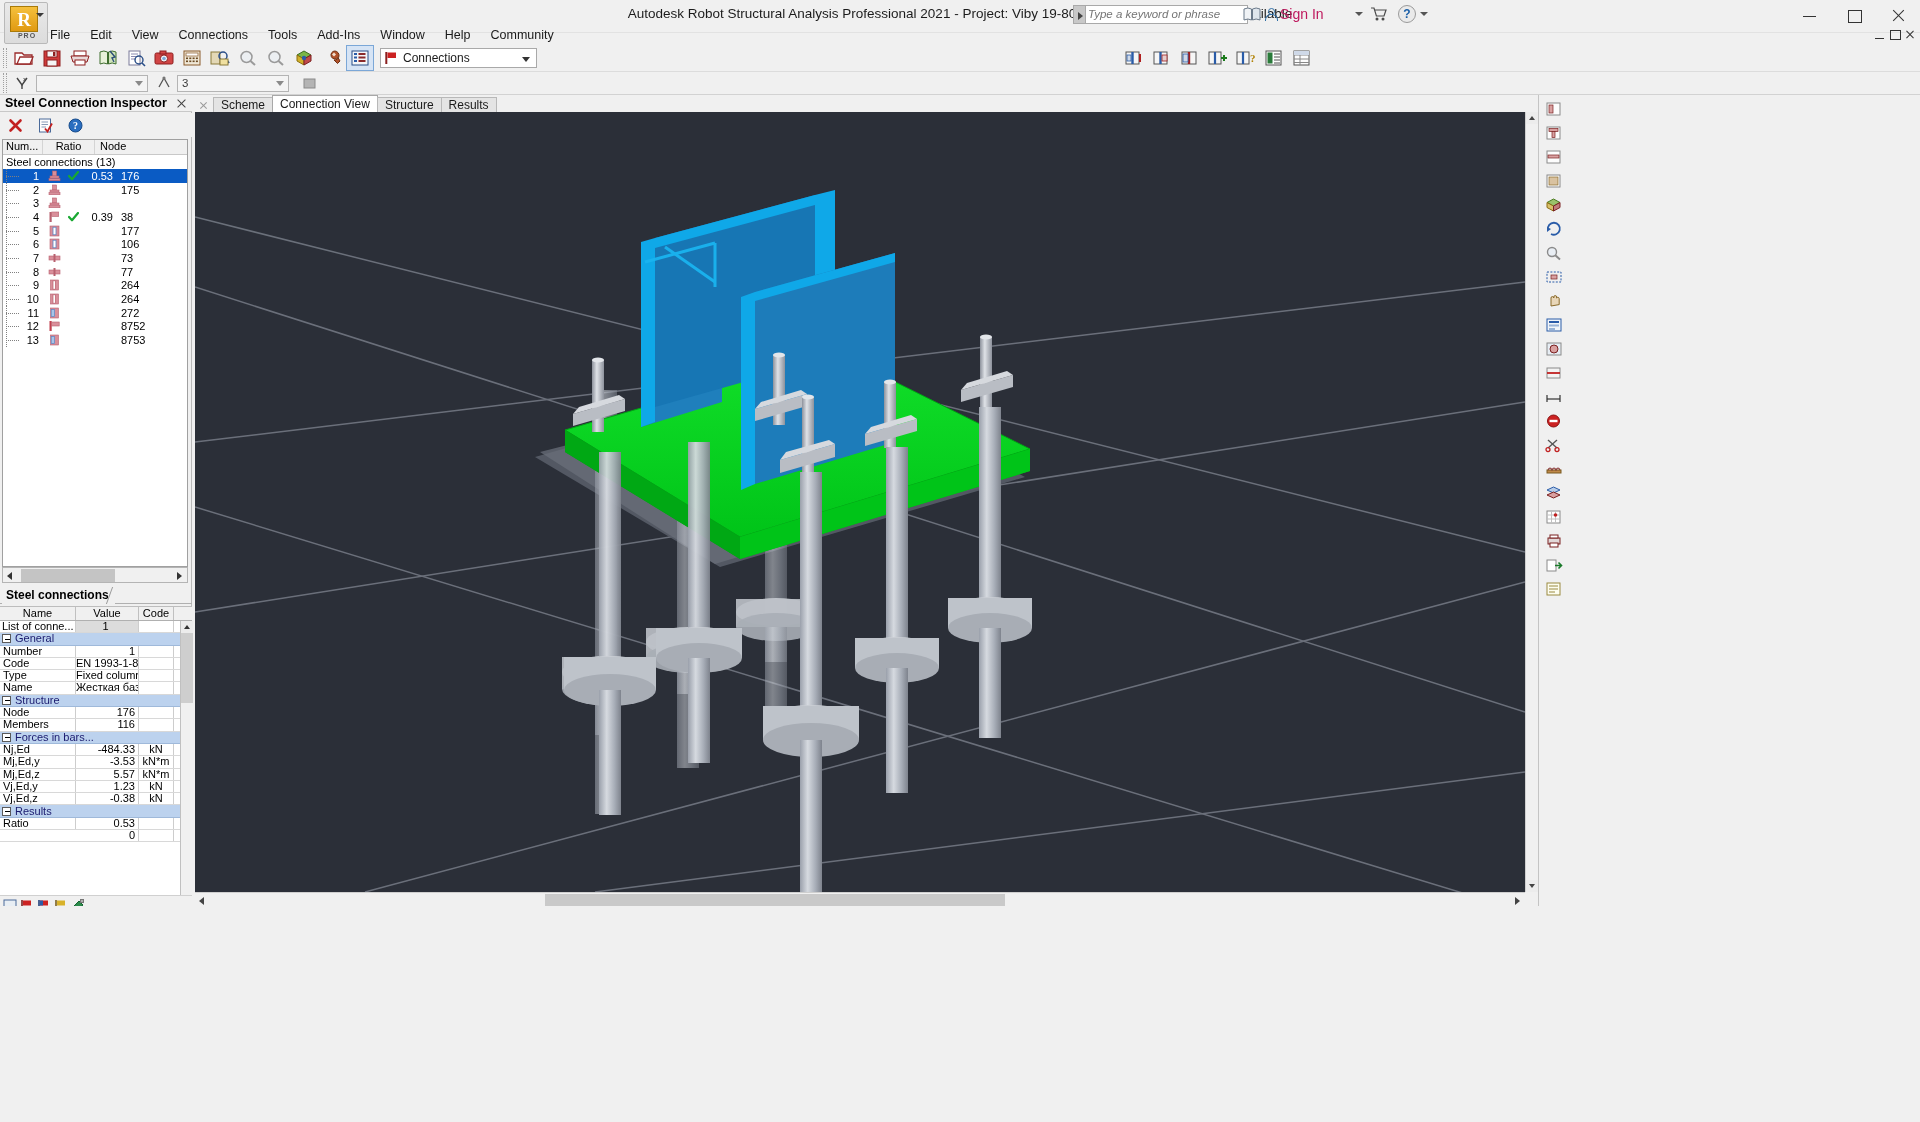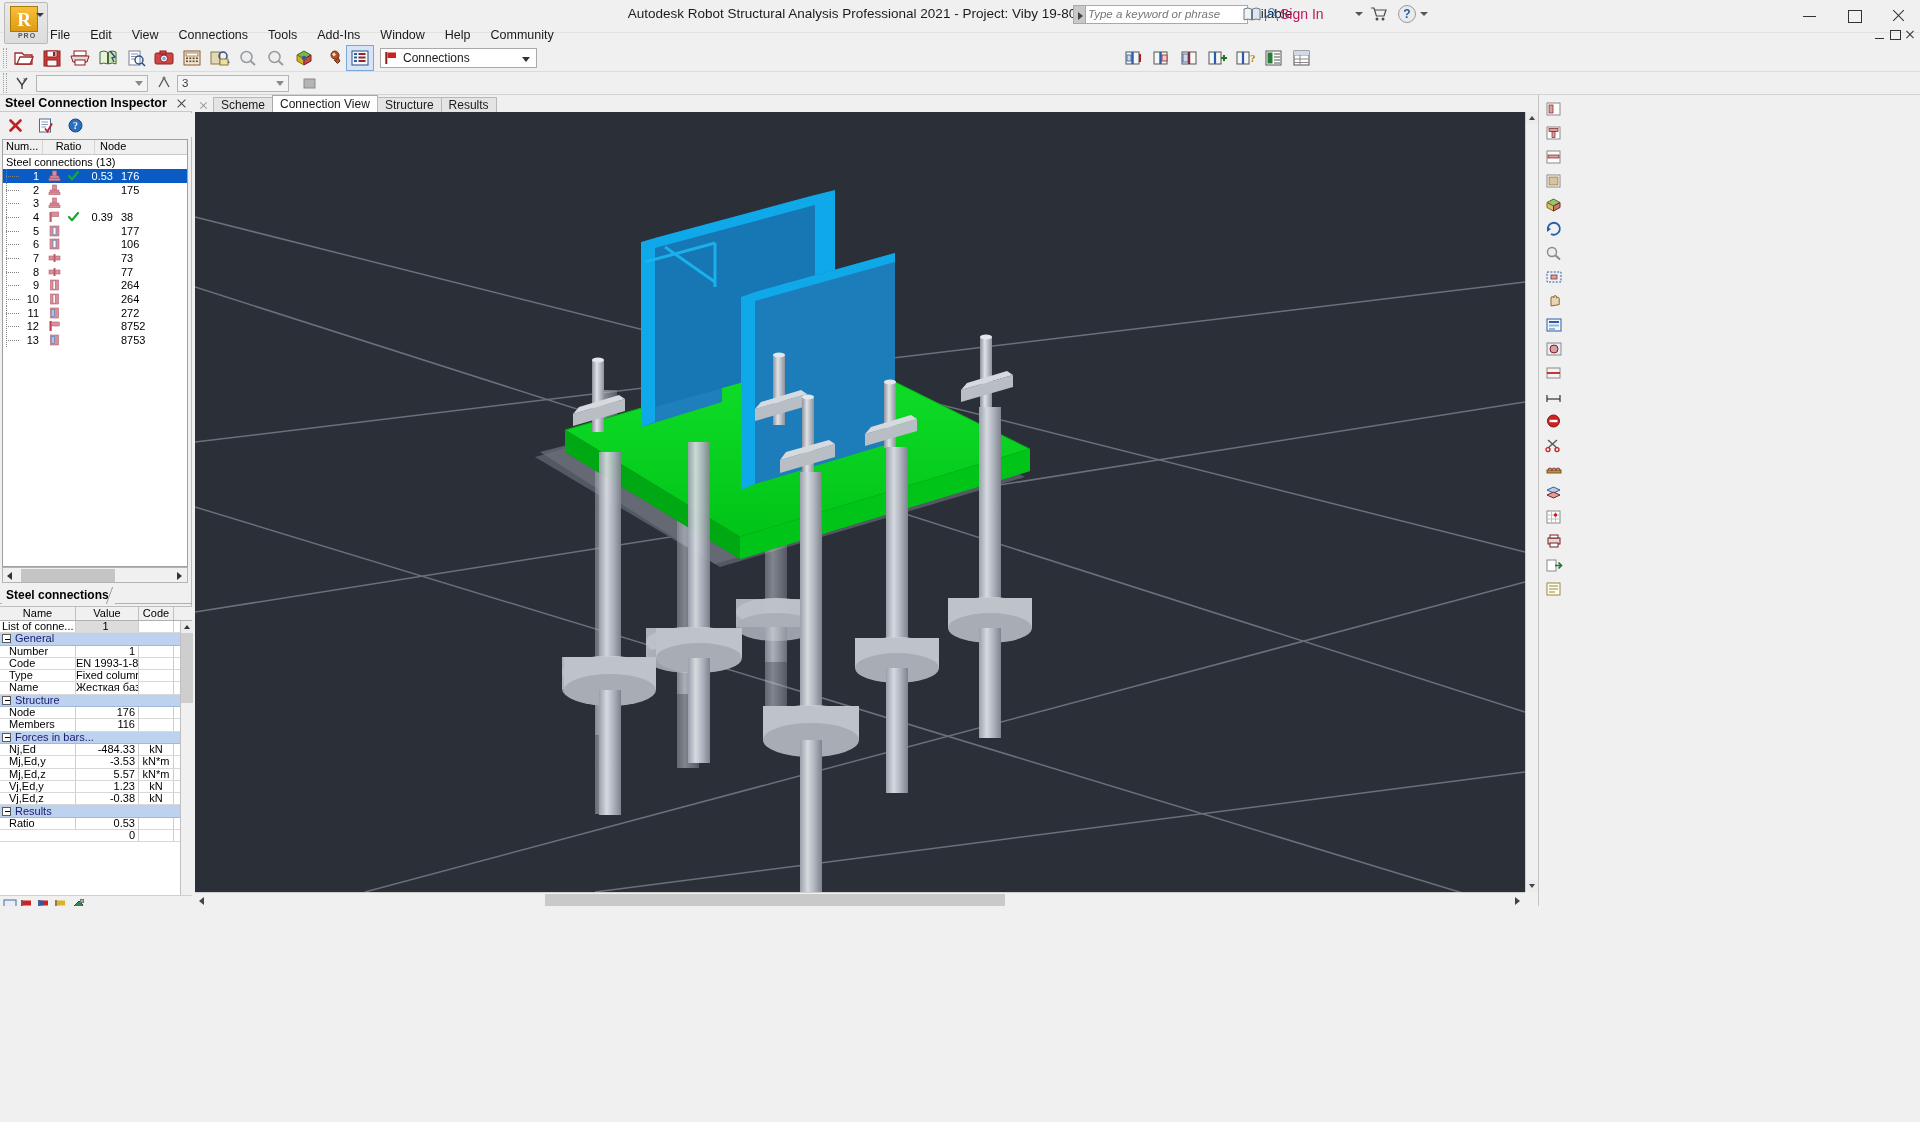--- a/index.html
+++ b/index.html
@@ -291,21 +291,21 @@
   }
   .pt-row .c1 {
     width: 76px; border-right: 1px solid #cdcdcd; padding-left: 2px; line-height: 11px; overflow:hidden; white-space:nowrap;
   }
   .pt-row .c2 {
     width: 63px; border-right: 1px solid #cdcdcd; text-align: right; padding-right: 3px; line-height: 11px; overflow:hidden;white-space:nowrap;
   }
   .pt-row .c3 {
     width: 35px; border-right: 1px solid #cdcdcd; text-align: center; line-height: 11px;
   }
-  .pt-row.indent .c1 { padding-left: 9px; }
+  .pt-row.indent .c1 { padding-left: 3px; }
   .pt-row.group {
     background: #bcd2ee; border-bottom: 1px solid #9fb9da;
   }
   .pt-row.group .c-group {
     width: 192px; display:flex; align-items:center; color: #1a1a6e; padding-left: 2px; line-height: 11px;
   }
   .pt-expander {
     width: 9px; height: 9px; border: 1px solid #5a5a5a; background: #ffffff;
     margin-right: 4px; position: relative; flex: 0 0 auto; cursor: pointer;
   }

